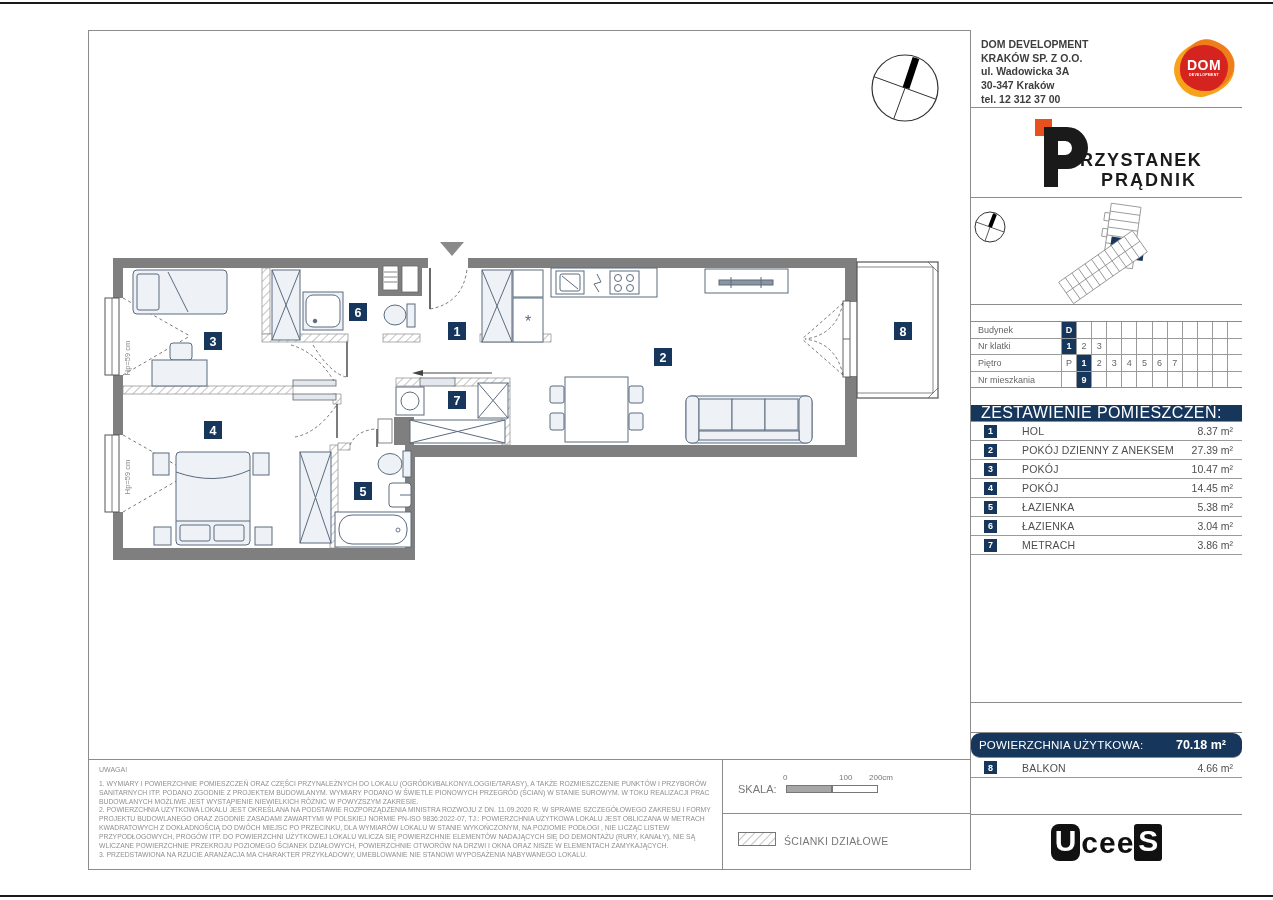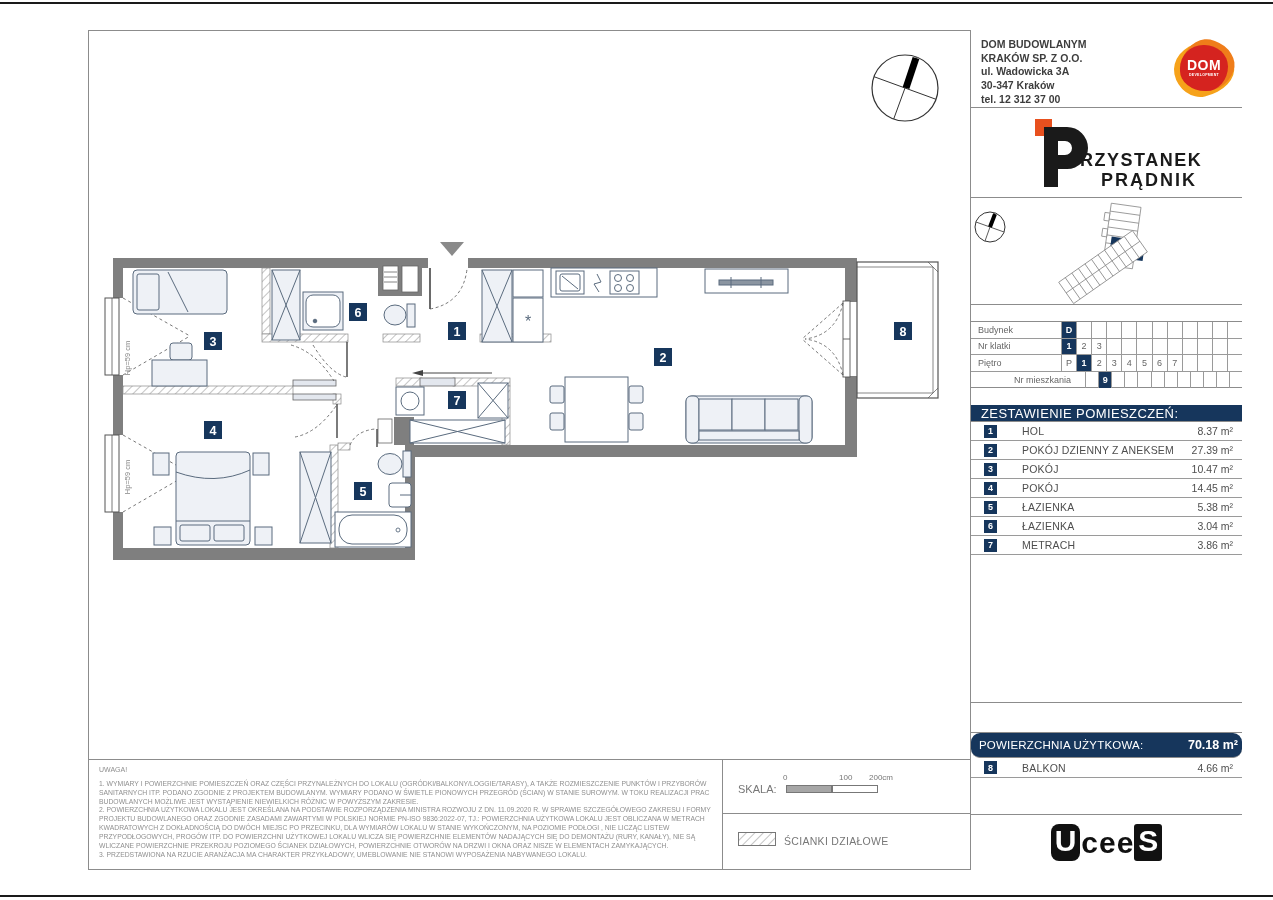--- a/index.html
+++ b/index.html
@@ -18,35 +18,35 @@
   .blob-r{position:absolute;left:8px;top:5px;width:48px;height:46px;background:#D5231F;border-radius:50% 50% 46% 54% / 52% 48% 55% 45%;}
   .domlogo .word{position:absolute;left:0;top:17px;width:64px;text-align:center;color:#fff;font-weight:bold;font-size:14px;letter-spacing:.5px;}
   .domlogo .sub{position:absolute;left:0;top:33px;width:64px;text-align:center;color:#fff;font-weight:bold;font-size:3.5px;letter-spacing:.3px;}
   .projlogo{height:90px;}
   .sitebox{height:107px;}
   .spacer17{height:17px;}
   .gap17{height:17px;border-bottom:none;}
   
   .loctable{height:66px;}
   .locrow{display:flex;height:16.5px;border-bottom:1px solid #9a9a9a;box-sizing:border-box;align-items:stretch;}
-  .locrow:last-child{border-bottom:none;margin-left:36px;}
+  .locrow:last-child{border-bottom:none;}
   .loclabel{width:90px;font-size:9px;color:#666;display:flex;align-items:center;padding-left:7px;box-sizing:border-box;}
   .loccell{width:15.1px;border-left:1px solid #9a9a9a;font-size:9px;color:#666;display:flex;align-items:center;justify-content:center;box-sizing:border-box;}
   .loccell.on{background:#16365C;color:#fff;font-weight:bold;}
   
-  .rooms-head{height:17px;background:#16365C;color:#fff;font-size:13px;display:flex;align-items:center;padding-left:10px;letter-spacing:.4px;}
+  .rooms-head{height:17px;background:#16365C;color:#fff;font-size:16px;display:flex;align-items:center;padding-left:10px;letter-spacing:.4px;}
   .roomrow{height:19px;border-bottom:1px solid #9a9a9a;display:flex;align-items:center;box-sizing:border-box;}
   .rbadge{width:13px;height:13px;background:#16365C;color:#fff;font-size:9px;font-weight:bold;display:flex;align-items:center;justify-content:center;margin-left:13px;flex:none;}
   .rname{font-size:10.5px;color:#4e4e4e;margin-left:25px;letter-spacing:.2px;}
   .rarea{font-size:10.5px;color:#4e4e4e;margin-left:auto;padding-right:9px;}
   .empty148{height:148px;}
   .empty30{height:30px;}
   .areabar{height:25px;background:#16365C;display:flex;align-items:center;border-radius:9px;}
   .areabar .lab{color:#fff;font-size:11.5px;margin-left:8px;letter-spacing:.2px;}
-  .areabar .val{color:#fff;font-size:12.5px;font-weight:bold;margin-left:auto;padding-right:4px;}
+  .areabar .val{color:#fff;font-size:12.5px;font-weight:bold;margin-left:auto;padding-right:16px;}
   .balkrow{height:20px;border-bottom:1px solid #9a9a9a;display:flex;align-items:center;box-sizing:border-box;}
   .empty37{height:37px;}
   .ucees{height:55px;border-bottom:none;display:flex;align-items:center;justify-content:center;gap:1px;}
   .uc{font-size:30px;font-weight:bold;color:#111;line-height:1;}
   .uc.boxed{background:#111;color:#fff;padding:2px 4px 5px 4px;}
   .uc.rounded{border-radius:8px;}
   .uc.square{border-radius:3px;}
   
   #notesbox{left:88px;top:759px;width:635px;height:111px;border:1px solid #8c8c8c;box-sizing:border-box;padding:6px 10px;}
   #notesbox .ntitle{font-size:7px;color:#8f8f8f;margin-bottom:7px;}
@@ -67,21 +67,21 @@
 
 <div class="abs edge-line" style="top:2px;"></div>
 <div class="abs edge-line" style="top:895px;"></div>
 
 <div class="abs" id="frame"></div>
 
 <div class="abs" id="tb">
 
   <div class="tb-sec company">
     <div class="lines">
-      <div>DOM BUDOWLANYM</div>
+      <div>DOM DEVELOPMENT</div>
       <div>KRAKÓW SP. Z O.O.</div>
       <div>ul. Wadowicka 3A</div>
       <div>30-347 Kraków</div>
       <div>tel. 12 312 37 00</div>
     </div>
     <div class="domlogo">
       <div class="blob-o"></div>
       <div class="blob-o2"></div>
       <div class="blob-r"></div>
       <div class="word">DOM</div>

